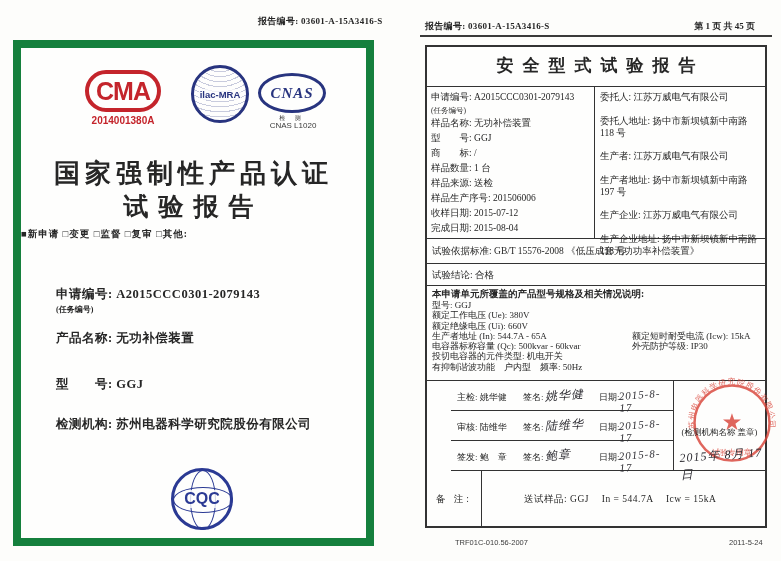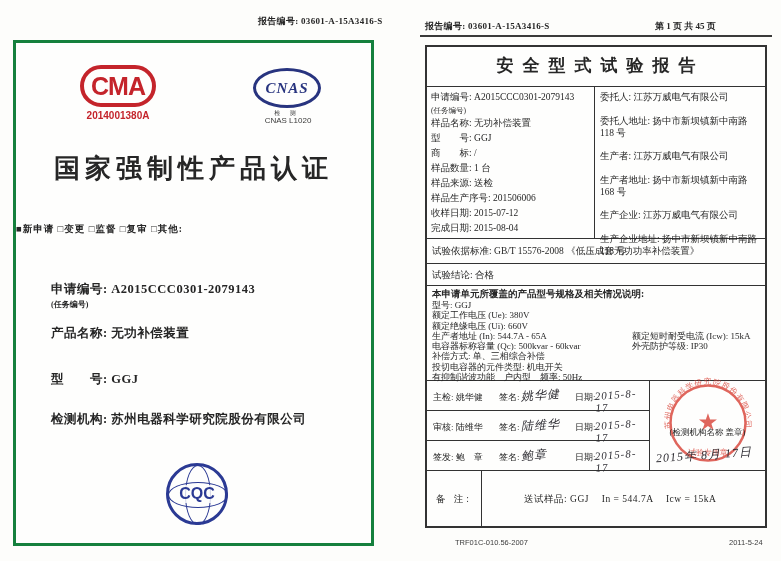--- a/index.html
+++ b/index.html
@@ -5,21 +5,21 @@
   * { margin:0; padding:0; box-sizing:border-box; }
   html,body { background:#ffffff; }
   body { font-family:"Liberation Serif", serif; color:#262626; }
   .canvas { position:relative; width:781px; height:561px; background:#fdfdfb; overflow:hidden; }
 
   .hdr { position:absolute; font-size:9px; font-weight:bold; letter-spacing:.3px; white-space:nowrap; }
   .rule { position:absolute; background:#3a3a3a; }
 
   
   .left-page { position:absolute; left:13px; top:40px; width:361px; height:506px;
-               border:3px solid #15803d; background:#fefefd;text-decoration:underline; }
+               border:8px solid #15803d; background:#fefefd;text-decoration:underline; }
   .cma { position:absolute; left:64px; top:22px; width:76px; height:42px;
          border:4px solid #c4242b; border-radius:21px; text-align:center; }
   .cma-txt { font-family:"Liberation Sans",sans-serif; font-weight:bold; font-size:25px;
              color:#c4242b; line-height:34px; letter-spacing:-1px; }
   .cma-num { position:absolute; left:52px; top:67px; width:100px; text-align:center;
              color:#c4242b; font-family:"Liberation Sans",sans-serif; font-weight:bold; font-size:10px; }
   .ilac { position:absolute; left:170px; top:17px; width:58px; height:58px; border-radius:50%;
           border:3px solid #28347f; display:flex; align-items:center; justify-content:center;
           background:repeating-radial-gradient(circle at 50% -40%, transparent 0 4px, rgba(40,52,127,.25) 4px 5px); }
   .ilac-txt { background:rgba(254,254,253,.75); font-family:"Liberation Sans",sans-serif;
@@ -43,38 +43,38 @@
          border:3px solid #2b3a94; display:flex; align-items:center; justify-content:center; }
   .cqc::before { content:""; position:absolute; left:16px; top:-1px; width:24px; height:58px;
                  border:1.5px solid #2b3a94; border-radius:50%; }
   .cqc::after { content:""; position:absolute; left:-1px; top:16px; width:58px; height:24px;
                 border:1.5px solid #2b3a94; border-radius:50%; }
   .cqc-txt { position:relative; z-index:2; background:rgba(254,254,253,.8);
              font-family:"Liberation Sans",sans-serif; font-weight:bold; font-size:16px;
              color:#2b3a94; padding:0 2px; border-radius:6px; }
 
   
-  .page-info { position:absolute; left:655px; top:20px; width:100px; font-size:9px; font-weight:bold; }
+  .page-info { position:absolute; left:655px; top:20px; width:100px; font-size:9px; font-weight:bold; text-align:right; }
   .rtable { position:absolute; left:425px; top:45px; width:342px; height:483px;
             border:2px solid #333; background:#fefefd; font-size:9.5px; }
   .r-title { height:40px; line-height:38px; text-align:center; font-size:17px; font-weight:bold;
              letter-spacing:9px; border-bottom:1.5px solid #333; text-indent:9px; }
   .r-info { display:flex; height:152px; border-bottom:1.5px solid #333; }
   .r-info-left { width:168px; border-right:1.5px solid #333; padding:3px 4px; }
   .r-info-left div { line-height:15px; white-space:nowrap; }
   .r-info-left .small { font-size:7.5px; line-height:11px; }
   .r-info-right { flex:1; padding:4px 5px; }
   .r-info-right div { line-height:12px; margin-bottom:11.5px; }
   .r-standard { height:25px; line-height:25px; padding-left:5px; border-bottom:1.5px solid #333; white-space:nowrap; }
   .r-conclusion { height:22px; line-height:22px; padding-left:5px; border-bottom:1.5px solid #333; }
   .r-coverage { height:95px; border-bottom:1.5px solid #333; padding:2px 5px; font-size:9px; }
   .r-coverage .cov-title { font-weight:bold; font-size:9.5px; line-height:12px; }
   .cov-row { display:flex; line-height:10.3px; white-space:nowrap; }
   .cov-row .l { min-width:200px; }
-  .r-sign { display:flex; height:90px; border-bottom:1.5px solid #333; }
+  .r-sign { display:flex; height:90px; border-bottom:1.5px solid #333;margin-left:24px; }
   .sign-left { width:223px; border-right:1.5px solid #333; }
   .sign-row { position:relative; height:30px; border-bottom:1px solid #333; font-size:9px; }
   .sign-row:last-child { border-bottom:none; }
   .sign-row .role { position:absolute; left:6px; top:10px; }
   .sign-row .slabel { position:absolute; left:72px; top:10px; }
   .sign-row .dlabel { position:absolute; left:148px; top:10px; }
   .hand { font-style:italic; color:#2e2d33; font-size:12px; letter-spacing:1px;
           display:inline-block; transform:rotate(-4deg); }
   .sign-row .sig { position:absolute; left:94px; top:6px; }
   .sign-row .dt { position:absolute; left:168px; top:7px; font-size:11px; }
@@ -97,28 +97,32 @@
   <div class="hdr" style="left:425px; top:20px;">报告编号: 03601-A-15A3416-S</div>
   <div class="page-info">第 1 页 共 45 页</div>
   <div class="rule" style="left:420px; top:35px; width:352px; height:1.5px;"></div>
 
   <div class="left-page">
     <div class="cma">
       <div class="cma-txt">CMA</div>
     </div>
     <div class="cma-num">2014001380A</div>
 
+    <div class="ilac">
+      <span class="ilac-txt">ilac-MRA</span>
+    </div>
 
     <div class="cnas">
       <span class="cnas-txt">CNAS</span>
     </div>
     <div class="cnas-sub">检 测</div>
     <div class="cnas-num">CNAS L1020</div>
 
     <div class="lp-title1">国家强制性产品认证</div>
+    <div class="lp-title2">试验报告</div>
     <div class="lp-checks">■新申请 □变更 □监督 □复审 □其他:</div>
 
     <div class="lp-field" style="top:238px;">申请编号: A2015CCC0301-2079143</div>
     <div class="lp-sub" style="top:256px;">(任务编号)</div>
     <div class="lp-field" style="top:282px;">产品名称: 无功补偿装置</div>
     <div class="lp-field" style="top:328px;">型　　号: GGJ</div>
     <div class="lp-field" style="top:368px;">检测机构: 苏州电器科学研究院股份有限公司</div>
 
     <div class="cqc">
       <span class="cqc-txt">CQC</span>
@@ -138,21 +142,21 @@
         <div>样品数量: 1 台</div>
         <div>样品来源: 送检</div>
         <div>样品生产序号: 201506006</div>
         <div>收样日期: 2015-07-12</div>
         <div>完成日期: 2015-08-04</div>
       </div>
       <div class="r-info-right">
         <div>委托人: 江苏万威电气有限公司</div>
         <div>委托人地址: 扬中市新坝镇新中南路 118 号</div>
         <div>生产者: 江苏万威电气有限公司</div>
-        <div>生产者地址: 扬中市新坝镇新中南路 168 号</div>
+        <div>生产者地址: 扬中市新坝镇新中南路 197 号</div>
         <div>生产企业: 江苏万威电气有限公司</div>
         <div>生产企业地址: 扬中市新坝镇新中南路 118 号</div>
       </div>
     </div>
 
     <div class="r-standard">试验依据标准: GB/T 15576-2008 《低压成套无功功率补偿装置》</div>
     <div class="r-conclusion">试验结论: 合格</div>
 
     <div class="r-coverage">
       <div class="cov-title">本申请单元所覆盖的产品型号规格及相关情况说明:</div>
@@ -168,24 +172,20 @@
           <span class="l">额定绝缘电压 (Ui): 660V</span>
           <span></span>
         </div>
       <div class="cov-row">
           <span class="l">生产者地址 (In): 544.7A - 65A</span>
           <span>额定短时耐受电流 (Icw): 15kA</span>
         </div>
       <div class="cov-row">
           <span class="l">电容器标称容量 (Qc): 500kvar - 60kvar</span>
           <span>外壳防护等级: IP30</span>
-        </div>
-      <div class="cov-row">
-          <span class="l">补偿方式: 单、三相综合补偿</span>
-          <span></span>
         </div>
       <div class="cov-row">
           <span class="l">投切电容器的元件类型: 机电开关</span>
           <span></span>
         </div>
       <div class="cov-row">
           <span class="l">有抑制谐波功能　户内型　频率: 50Hz</span>
           <span></span>
         </div>
     </div>

